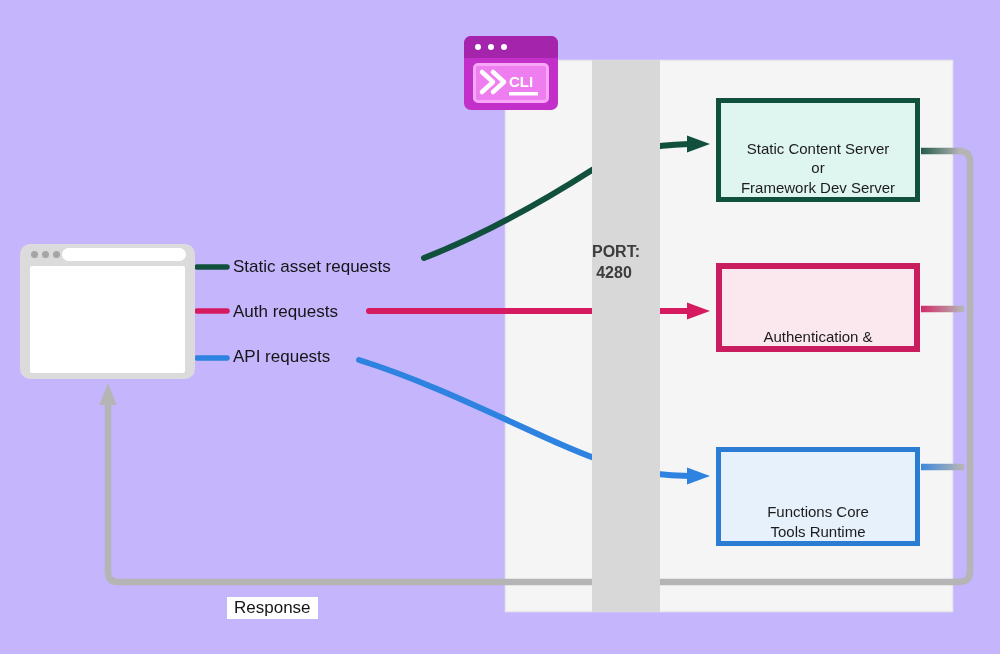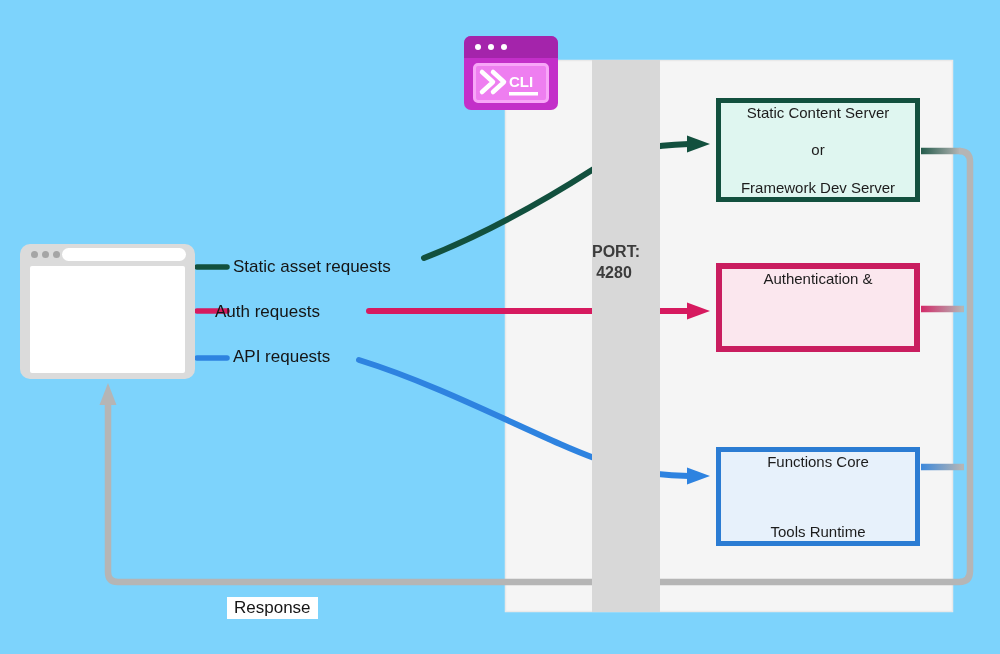--- a/index.html
+++ b/index.html
@@ -1,36 +1,36 @@
 <!DOCTYPE html>
 <html><head>
 <meta charset="utf-8">
 <style>
   html,body { margin:0; padding:0; background:#ffffff; }
   .canvas {
     position:relative; width:1000px; height:654px; overflow:hidden;
-    background:#7dd3fc;
+    background:#c4b5fd;
     font-family:"Liberation Sans", sans-serif;
   }
   .canvas svg.wires { position:absolute; left:0; top:0; }
 
   
   .flow-label {
     position:absolute; font-size:17px; color:#151515;
     line-height:22px; white-space:nowrap;
   }
   .flow-label.static { left:233px; top:256px; }
-  .flow-label.auth   { left:215px; top:301px; }
+  .flow-label.auth   { left:233px; top:301px; }
   .flow-label.api    { left:233px; top:346px; }
   .flow-label.response { left:227px; top:570px; background:#ffffff; padding:0 7px;margin-top:27px; }
 
   
   .node {
     position:absolute; left:716px; width:204px; box-sizing:border-box;
-    display:flex; flex-direction:column; justify-content:space-between; align-items:center;
+    display:flex; flex-direction:column; justify-content:flex-end; align-items:center;
     text-align:center; font-size:15px; line-height:19.5px; color:#1c1c1c;
   }
   .node-static    { top:98px;  height:104px; border:5px solid #12503e; background:#dff6f0; }
   .node-auth      { top:263px; height:89px; border:6px solid #c91d5f; background:#fbe7ee; }
   .node-functions { top:447px; height:99px; border:5px solid #2b7cd3; background:#e7f1fb; }
 
   
   .port-label {
     position:absolute; left:592px; top:241px; width:44px; text-align:center;
     font-weight:bold; font-size:16px; line-height:21px; color:#3c3c3c;

